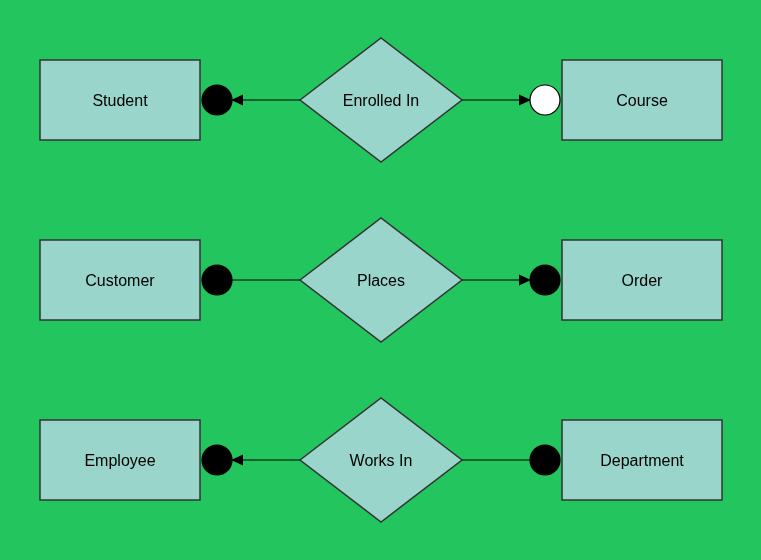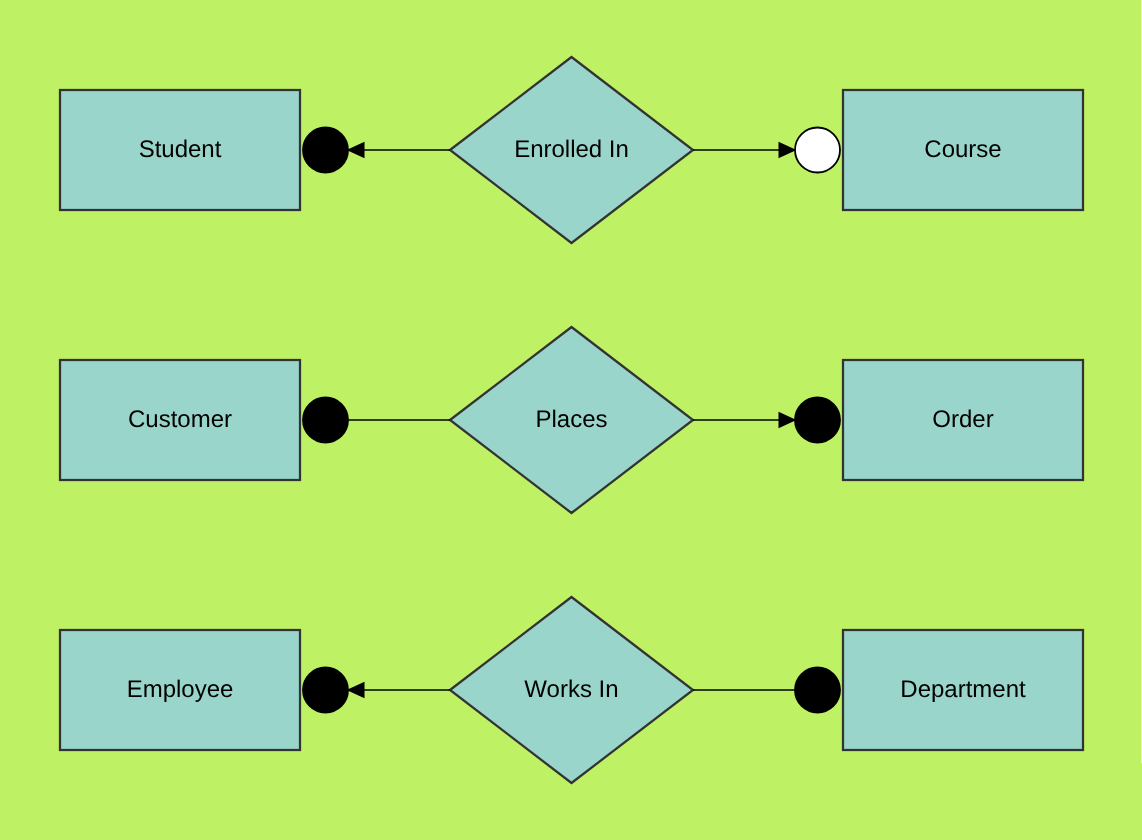--- a/index.html
+++ b/index.html
@@ -5,21 +5,21 @@
   html, body {
     margin: 0;
     padding: 0;
     background: #ffffff;
     font-family: "Liberation Sans", sans-serif;
   }
   #canvas {
     position: relative;
     width: 761px;
     height: 560px;
-    background: #bef264;
+    background: #22c55e;
     overflow: hidden;
   }
   svg text {
     font-family: "Liberation Sans", sans-serif;
     font-size: 16px;
     fill: #000000;
   }
 </style>
 </head>
 <body>

